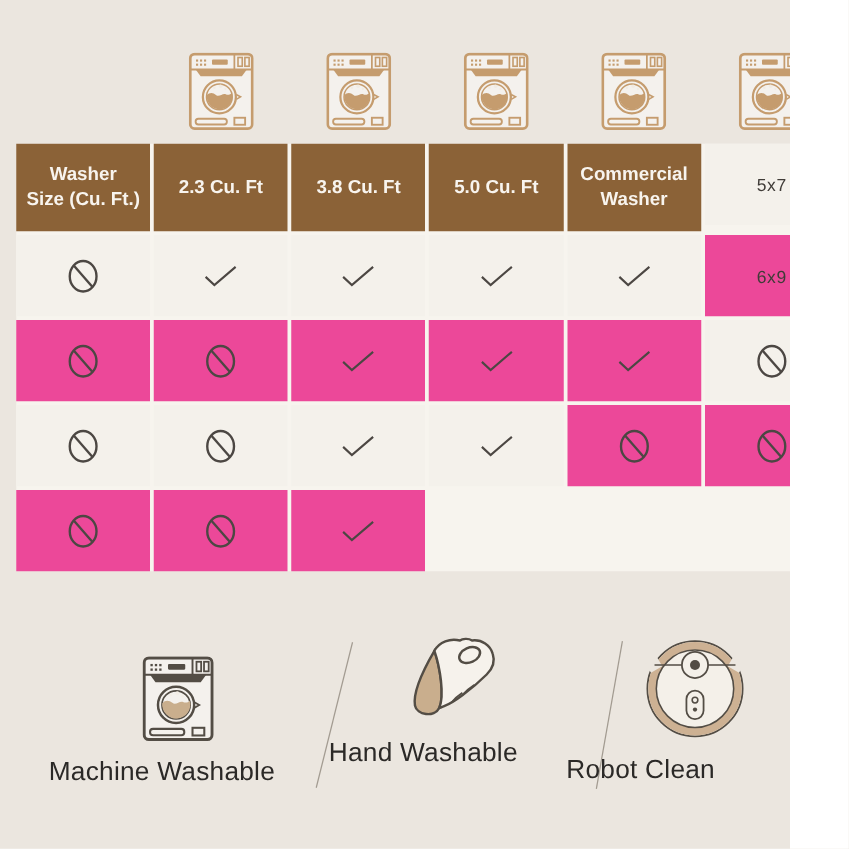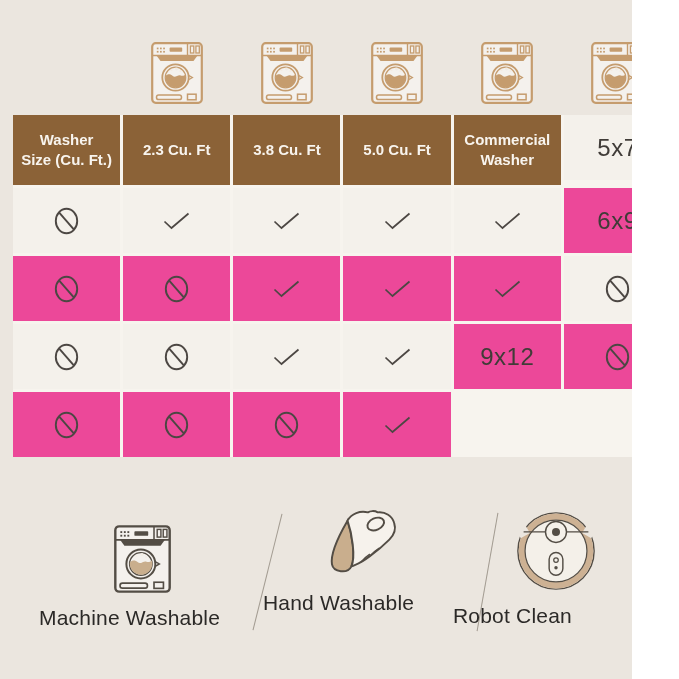--- a/index.html
+++ b/index.html
@@ -25,21 +25,21 @@
     background: #f7f4ee;
   }
   .th {
     background: #8b6237; color: #f8f4ee;
     height: 70px; display: flex; align-items: center; justify-content: center;
     text-align: center; font-size: 15px; font-weight: bold; line-height: 20px;
     padding: 0 3px; box-sizing: border-box; white-space: pre-line;
   }
   .td {
     height: 65px; display: flex; align-items: center; justify-content: center;
-    font-size: 24px; color: #403c38; letter-spacing: 0.5px;
+    font-size: 14px; color: #403c38; letter-spacing: 0.5px;
   }
   .row-a { background: #f4f1eb; }
   .row-b { background: #ec4899; }
   .sym { display: flex; align-items: center; justify-content: center; }
   
   .legend-item { position: absolute; width: 206px; text-align: left; }
   .legend-icon { height: 80px; display: flex; align-items: flex-end; justify-content: center; }
   .legend-label { margin-top: 13px; font-size: 21px; color: #2b2927; letter-spacing: 0.2px; }
   #legend-machine { left: 39px;  top: 513px; }
   #legend-hand    { left: 263px; top: 498px; }
@@ -304,21 +304,20 @@
   </svg>
         </span>
       </div>
       <div class="td row-a">
         <span class="sym">
           <svg width="27" height="18" viewBox="0 0 27 18" fill="none">
     <path d="M1.5,9.5 L8.5,16 L25.5,1.5" stroke="#4c4743" stroke-width="1.7"></path>
   </svg>
         </span>
       </div>
-      <div class="td row-b">9x12</div>
       <div class="td row-b">
         <span class="sym">
           <svg width="25" height="28" viewBox="0 0 25 28" fill="none">
     <ellipse cx="12.5" cy="14" rx="10.7" ry="12.2" stroke="#4c4743" stroke-width="1.9"></ellipse>
     <line x1="5" y1="5.4" x2="20" y2="22.6" stroke="#4c4743" stroke-width="1.9"></line>
   </svg>
         </span>
       </div>
       <div class="td row-b">
         <span class="sym">

